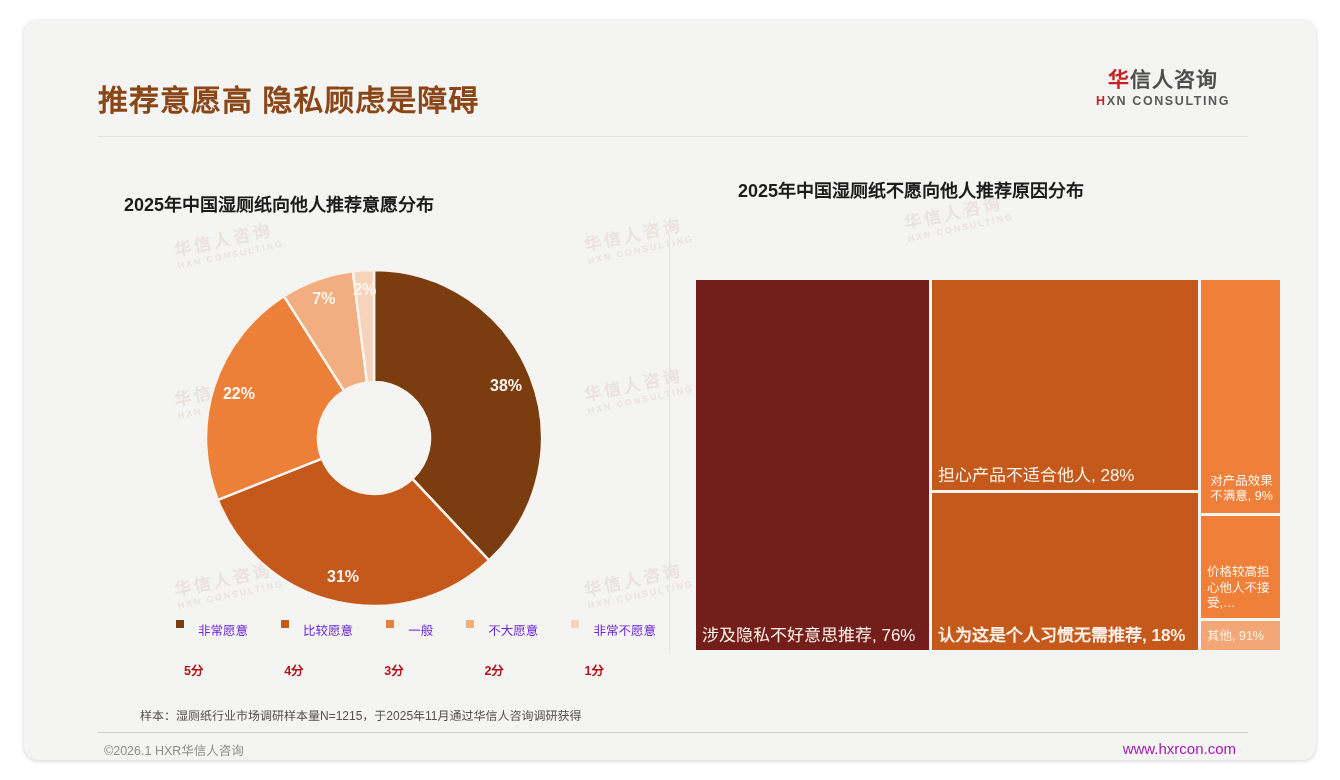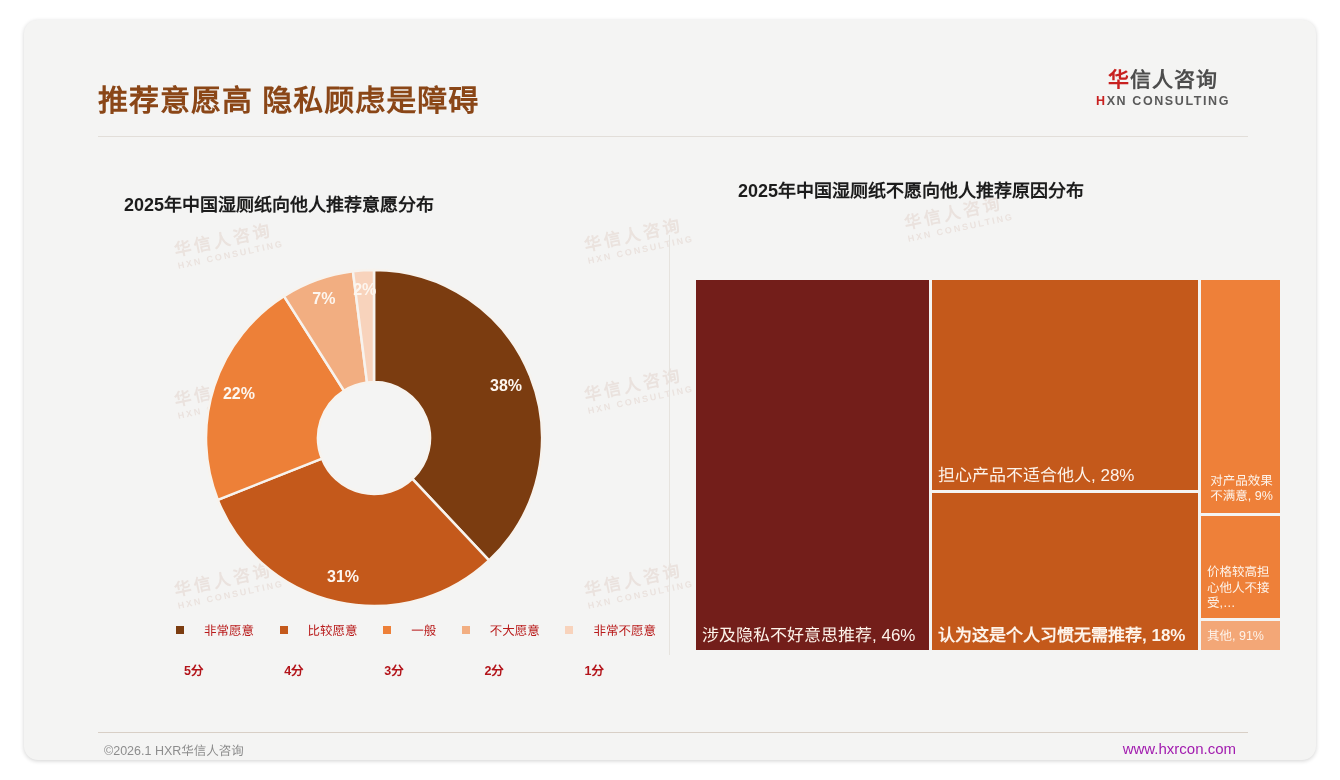--- a/index.html
+++ b/index.html
@@ -135,24 +135,23 @@
     position: absolute;
     left: 152px;
     top: 600px;
     width: 480px;
     display: flex;
     justify-content: space-between;
     align-items: center;
   }
   .legend-item {
     display: flex;
-    align-items: center;
-    gap: 20px;
+    gap: 14px;
     font-size: 12.5px;
-    color: #b91c1c;
+    color: #6d28d9;
     white-space: nowrap;
   }
   .swatch {
     width: 8px;
     height: 8px;
     display: inline-block;
     flex: 0 0 auto;
   }
   .scores {
     position: absolute;
@@ -318,37 +317,38 @@
     <div class="scores">
         <div class="score">5分</div>
         <div class="score">4分</div>
         <div class="score">3分</div>
         <div class="score">2分</div>
         <div class="score">1分</div>
       </div>
 
     <div class="treemap">
         <div class="tile" style="left: 0px; top: 0px; width: 235px; height: 372px; background: rgb(115, 30, 26);">
-          <div class="tile-label">涉及隐私不好意思推荐, 46%</div>
+          <div class="tile-label">涉及隐私不好意思推荐, 76%</div>
         </div>
         <div class="tile" style="left: 236px; top: 0px; width: 268px; height: 212px; background: rgb(196, 89, 27);">
           <div class="tile-label">担心产品不适合他人, 28%</div>
         </div>
         <div class="tile" style="left: 236px; top: 213px; width: 268px; height: 159px; background: rgb(196, 89, 27); font-weight: bold;">
           <div class="tile-label">认为这是个人习惯无需推荐, 18%</div>
         </div>
         <div class="tile" style="left: 505px; top: 0px; width: 81px; height: 235px; background: rgb(238, 128, 57);">
           <div class="tile-label wrap small" style="text-align: center; bottom: 8px;">对产品效果不满意, 9%</div>
         </div>
         <div class="tile" style="left: 505px; top: 236px; width: 81px; height: 104px; background: rgb(238, 128, 57);">
           <div class="tile-label wrap small" style="bottom: 6px;">价格较高担心他人不接受,…</div>
         </div>
         <div class="tile" style="left: 505px; top: 341px; width: 81px; height: 31px; background: rgb(243, 167, 119);">
           <div class="tile-label wrap small" style="bottom: 5px; white-space: nowrap;">其他, 91%</div>
         </div>
       </div>
 
+    <div class="source">样本：湿厕纸行业市场调研样本量N=1215，于2025年11月通过华信人咨询调研获得</div>
     <div class="source-rule"></div>
     <div class="footer-left">©2026.1 HXR华信人咨询</div>
     <div class="footer-right">www.hxrcon.com</div>
 
   </div>
 </div>
 
 </body></html>

